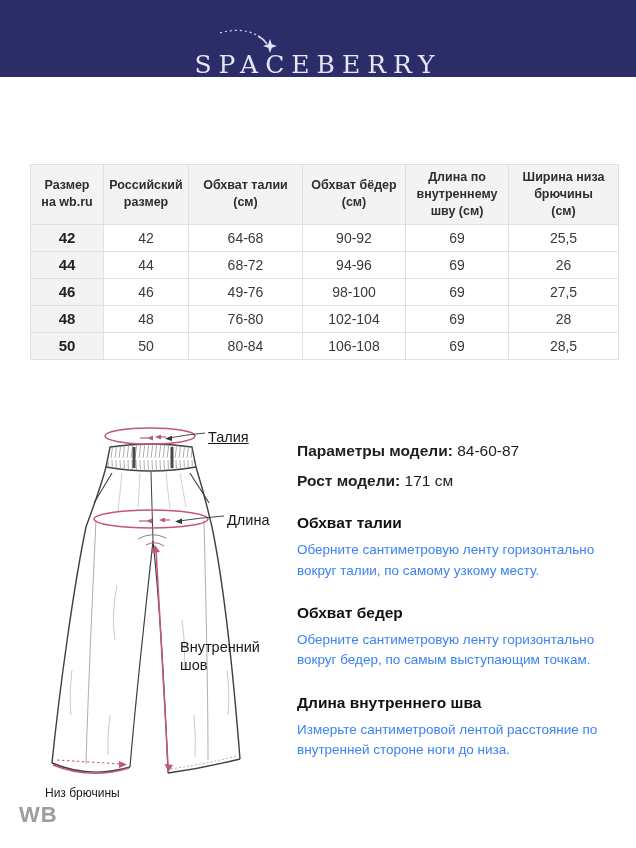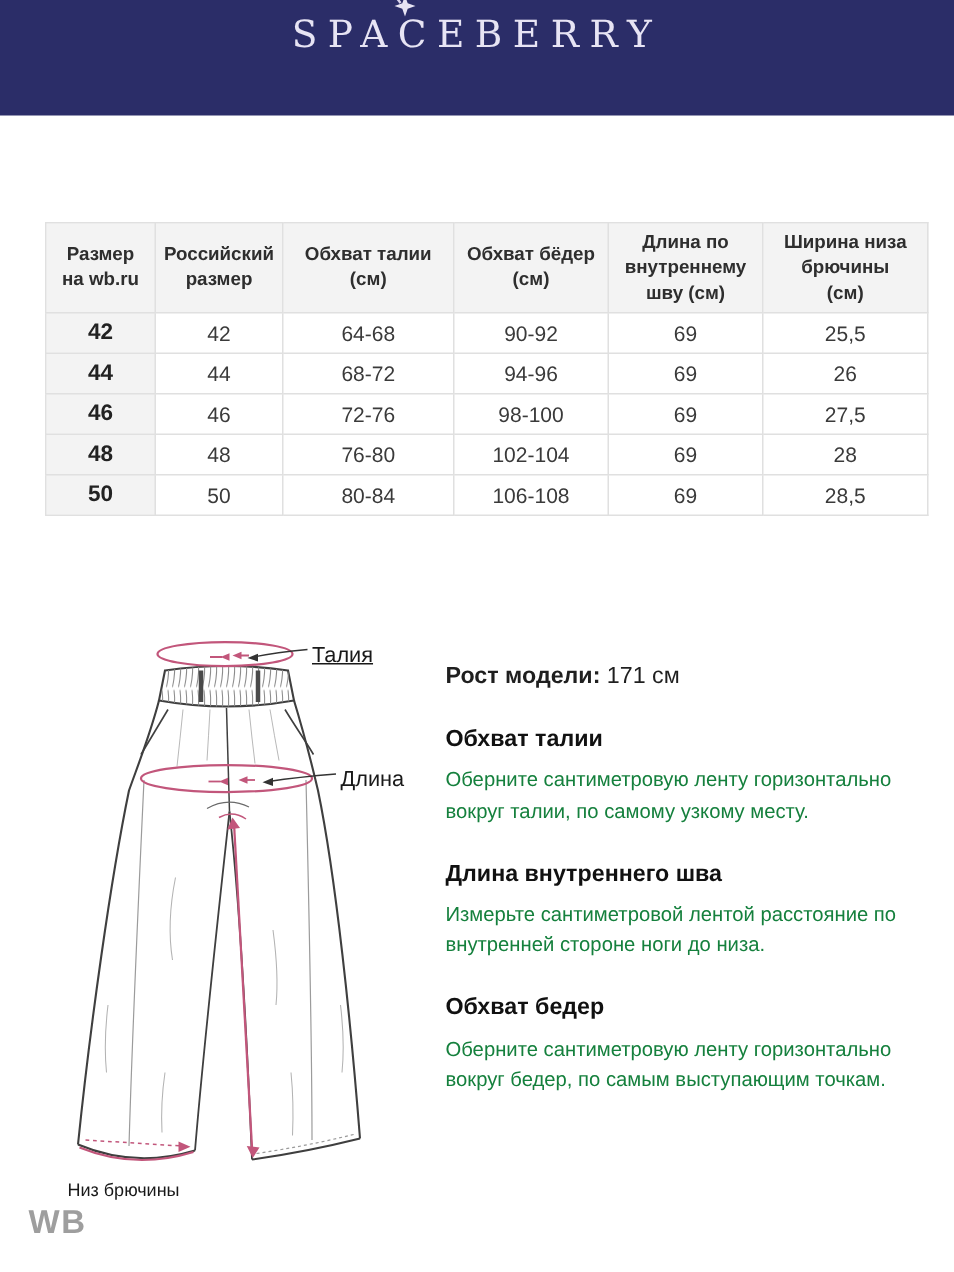--- a/index.html
+++ b/index.html
@@ -1,28 +1,28 @@
 <!DOCTYPE html>
 <html><head>
 <meta charset="utf-8">
 <style>
   html,body{margin:0;padding:0;background:#fff;}
   .canvas{position:relative;width:636px;height:848px;background:#ffffff;overflow:hidden;
           font-family:"Liberation Sans",sans-serif;color:#2e2e2e;}
 
   
   .header-bar{position:absolute;left:0;top:0;width:636px;height:77px;background:#2b2d68;
-              display:flex;align-items:flex-start;justify-content:center;}
+              display:flex;align-items:flex-end;justify-content:center;}
   .logo{position:relative;display:inline-block;font-family:"DejaVu Serif",serif;
         font-size:25px;font-weight:400;letter-spacing:7px;color:#e7e4f4;line-height:1;
         padding-top:10px;}
   .comet{position:absolute;left:24px;top:-14px;}
 
   
-  table.size-table{position:absolute;left:30px;top:148px;width:588px;border-collapse:collapse;
+  table.size-table{position:absolute;left:30px;top:164px;width:588px;border-collapse:collapse;
                    table-layout:fixed;border-radius:25px;}
   .size-table th,.size-table td{border:1px solid #e0e0e0;text-align:center;vertical-align:middle;
                    box-sizing:border-box;}
   .size-table th{background:#f3f3f3;font-size:12.5px;font-weight:600;line-height:1.35;
                  color:#2e2e2e;height:57px;white-space:pre-line;padding:4px 2px;}
   .size-table td{height:27px;font-size:14px;color:#3a3a3a;background:#ffffff;padding:0 2px;}
   .size-table td.row-head{background:#f3f3f3;font-weight:700;font-size:15px;color:#222;}
 
   
   .diagram{position:absolute;left:22px;top:415px;width:272px;height:390px;}
@@ -32,21 +32,21 @@
   .lbl-hips{left:205px;top:96px;}
   .lbl-inseam{left:158px;top:223px;width:104px;}
   .lbl-hem{left:23px;top:371px;font-size:12px;}
 
   
   .info-col{position:absolute;left:297px;top:441px;width:332px;}
   .model-line{font-size:15.5px;line-height:1.3;margin-bottom:10px;color:#1f1f1f;}
   .model-line .lbl{font-weight:700;}
   .guide-section{margin-top:22px;}
   .guide-title{font-size:15.5px;font-weight:700;color:#111;line-height:1.3;}
-  .guide-body{margin-top:7px;font-size:13.5px;color:#15803d;line-height:1.5;}
+  .guide-body{margin-top:7px;font-size:13.5px;color:#3b82f6;line-height:1.5;}
 
   
   .watermark{position:absolute;left:19px;top:802px;font-size:22px;font-weight:700;
              color:#9e9e9e;letter-spacing:1px;}
 </style>
 </head>
 <body>
 
 <div class="canvas">
 
@@ -101,21 +101,21 @@
         <td class="row-head">44</td>
         <td>44</td>
         <td>68-72</td>
         <td>94-96</td>
         <td>69</td>
         <td>26</td>
       </tr>
       <tr>
         <td class="row-head">46</td>
         <td>46</td>
-        <td>72-76</td>
+        <td>49-76</td>
         <td>98-100</td>
         <td>69</td>
         <td>27,5</td>
       </tr>
       <tr>
         <td class="row-head">48</td>
         <td>48</td>
         <td>76-80</td>
         <td>102-104</td>
         <td>69</td>
@@ -210,38 +210,43 @@
       <g stroke="#333333" fill="#333333">
         <path d="M 183,18 Q 162,20 147,23" fill="none" stroke-width="0.9"></path>
         <polygon points="143,23.7 150,20.8 150,26" stroke="none"></polygon>
         <path d="M 202,101 Q 177,103 157,106" fill="none" stroke-width="0.9"></path>
         <polygon points="153,106.5 160,103.5 160,109" stroke="none"></polygon>
       </g>
     </svg>
 
     <div class="diag-label lbl-waist">Талия</div>
     <div class="diag-label lbl-hips">Длина</div>
+    <div class="diag-label lbl-inseam">Внутренний шов</div>
     <div class="diag-label lbl-hem">Низ брючины</div>
   </div>
 
   <div class="info-col">
+    <div class="model-line">
+      <span class="lbl">Параметры модели:</span>
+      <span>84-60-87</span>
+    </div>
     <div class="model-line">
       <span class="lbl">Рост модели:</span>
       <span>171 см</span>
     </div>
 
     <div class="guide-section">
       <div class="guide-title">Обхват талии</div>
       <div class="guide-body">Оберните сантиметровую ленту горизонтально вокруг талии, по самому узкому месту.</div>
     </div>
     <div class="guide-section">
+      <div class="guide-title">Обхват бедер</div>
+      <div class="guide-body">Оберните сантиметровую ленту горизонтально вокруг бедер, по самым выступающим точкам.</div>
+    </div>
+    <div class="guide-section">
       <div class="guide-title">Длина внутреннего шва</div>
       <div class="guide-body">Измерьте сантиметровой лентой расстояние по внутренней стороне ноги до низа.</div>
     </div>
-    <div class="guide-section">
-      <div class="guide-title">Обхват бедер</div>
-      <div class="guide-body">Оберните сантиметровую ленту горизонтально вокруг бедер, по самым выступающим точкам.</div>
-    </div>
   </div>
 
   <div class="watermark">WB</div>
 
 </div>
 
 </body></html>

